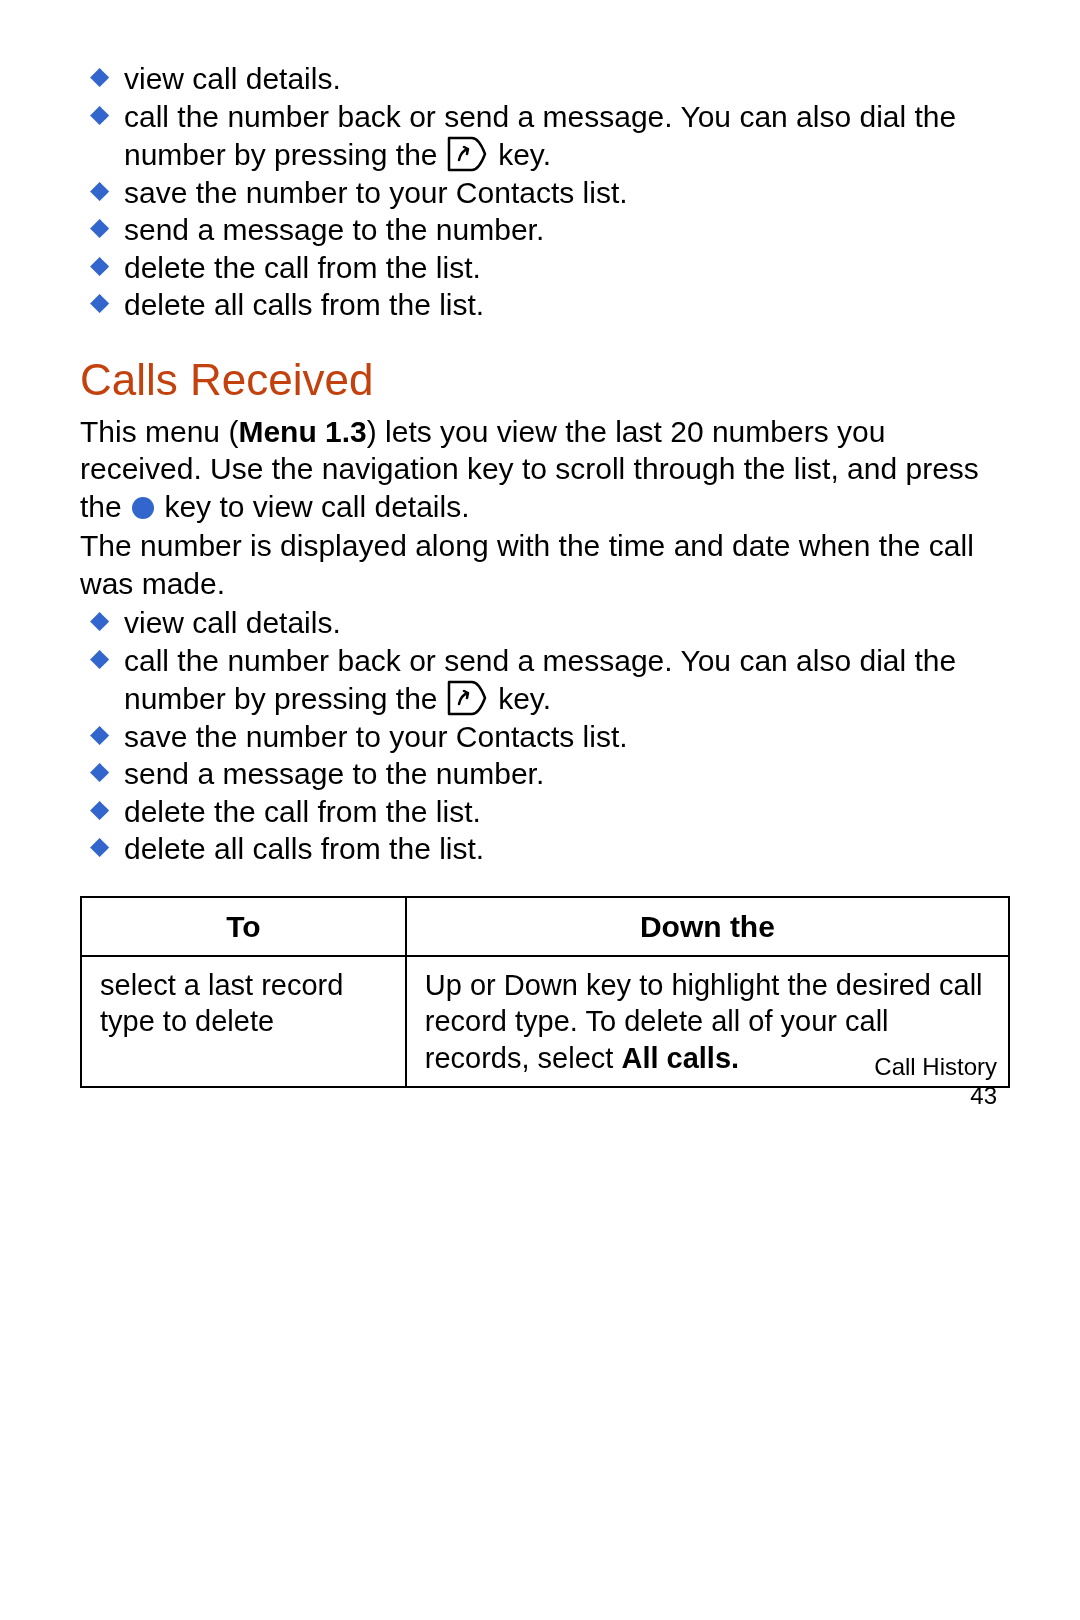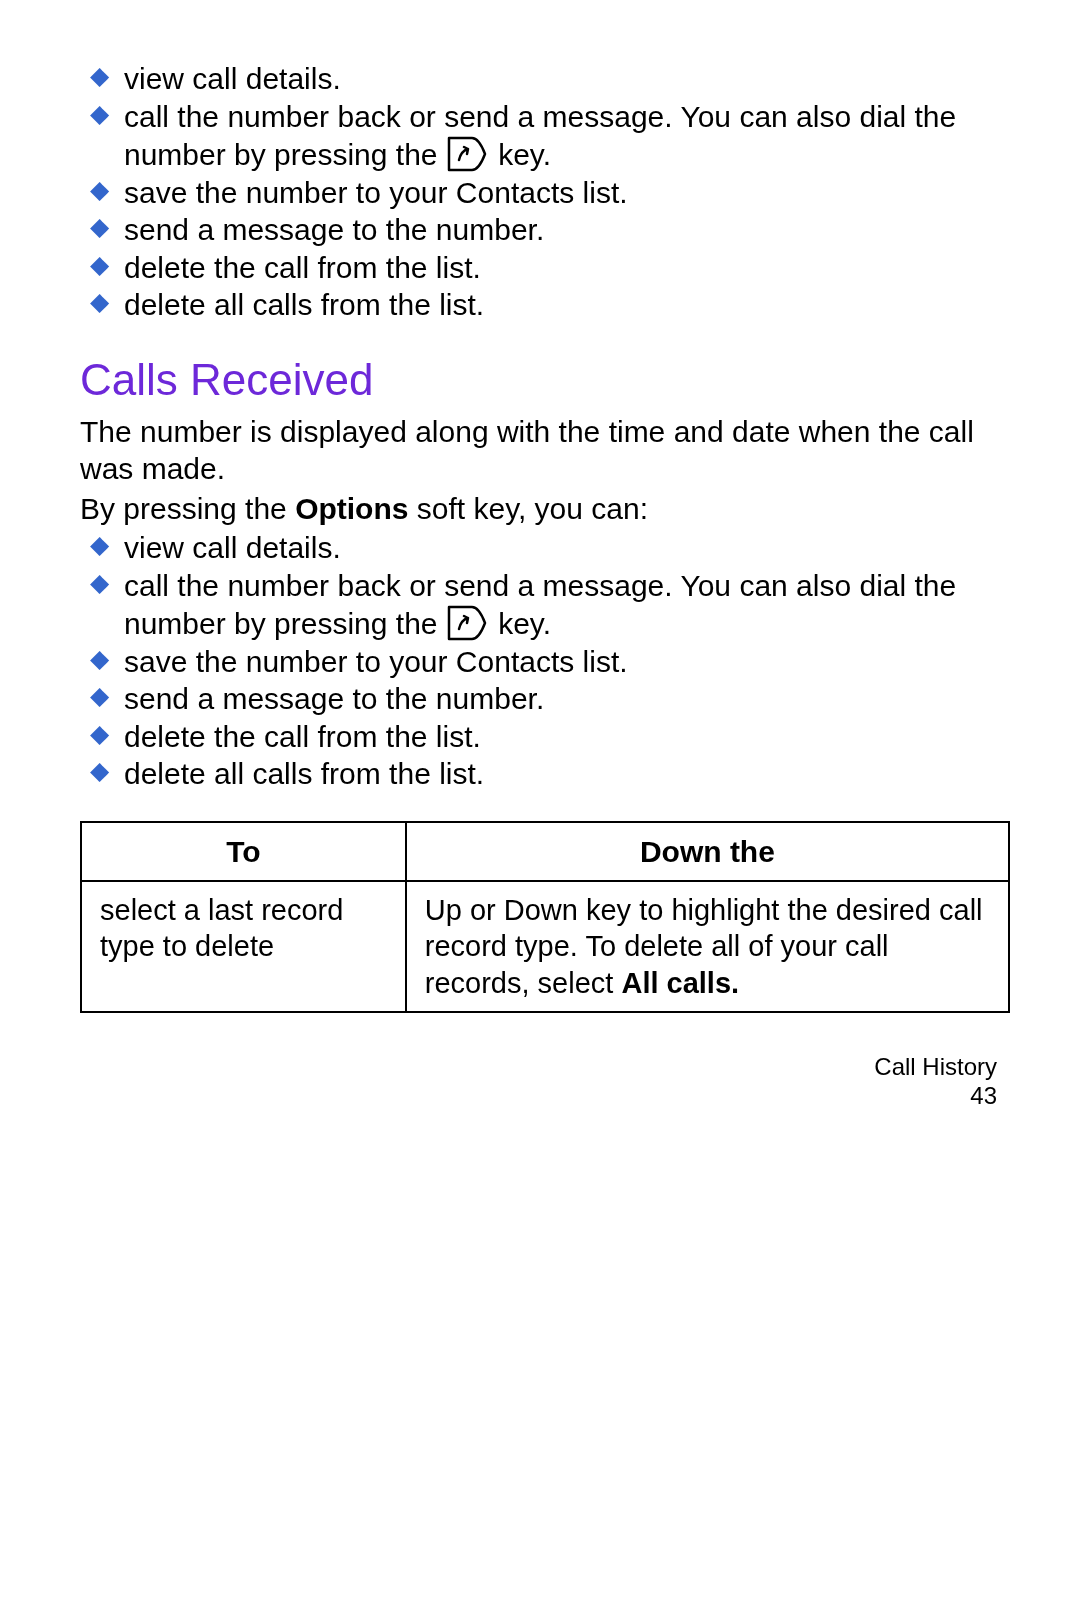--- a/index.html
+++ b/index.html
@@ -33,21 +33,21 @@
   ul.bullets > li::before {
     content: "◆";
     color: #3366cc;
     position: absolute;
     left: 0;
     top: 3px;
     font-size: 25px;
     line-height: 1;
   }
   h2.section {
-    color: #6d28d9;
+    color: #c2410c;
     font-family: Arial, Helvetica, sans-serif;
     font-weight: 400;
     font-size: 44px;
     margin: 28px 0 6px 0;
   }
   p.body {
     margin: 2px 0;
   }
   svg.inline-key {
     vertical-align: -8px;
@@ -103,26 +103,28 @@
           <path d="M13 25 Q15 16 22 14 M22 14 L18 12 M22 14 L21 19" fill="none" stroke="#000" stroke-width="2.5" stroke-linecap="round"></path>
         </svg> key.</li>
       <li>save the number to your Contacts list.</li>
       <li>send a message to the number.</li>
       <li>delete the call from the list.</li>
       <li>delete all calls from the list.</li>
     </ul>
 
   <h2 class="section">Calls Received</h2>
 
+  <p class="body">
+    <span>This menu (</span><b>Menu 1.3</b><span>) lets you view the last 20 numbers you received. Use the navigation key to scroll through the list, and press the </span><svg class="inline-circle" width="26" height="26">
+        <circle cx="13" cy="13" r="11" fill="#3366cc"></circle>
+      </svg><span> key to view call details.</span>
+  </p>
 
   <p class="body">The number is displayed along with the time and date when the call was made.</p>
 
-  <p class="body">
-    <span>By pressing the </span><b>Options</b><span> soft key, you can:</span>
-  </p>
 
   <ul class="bullets" id="bullets-cr">
       <li>view call details.</li>
       <li>call the number back or send a message. You can also dial the number by pressing the <svg class="inline-key" width="44" height="38" viewBox="0 0 44 38">
           <path d="M3 3 L26 3 Q33 3 39 19 Q33 35 26 35 L3 35 Z" fill="none" stroke="#000" stroke-width="2.5" stroke-linejoin="round"></path>
           <path d="M13 25 Q15 16 22 14 M22 14 L18 12 M22 14 L21 19" fill="none" stroke="#000" stroke-width="2.5" stroke-linecap="round"></path>
         </svg> key.</li>
       <li>save the number to your Contacts list.</li>
       <li>send a message to the number.</li>
       <li>delete the call from the list.</li>

